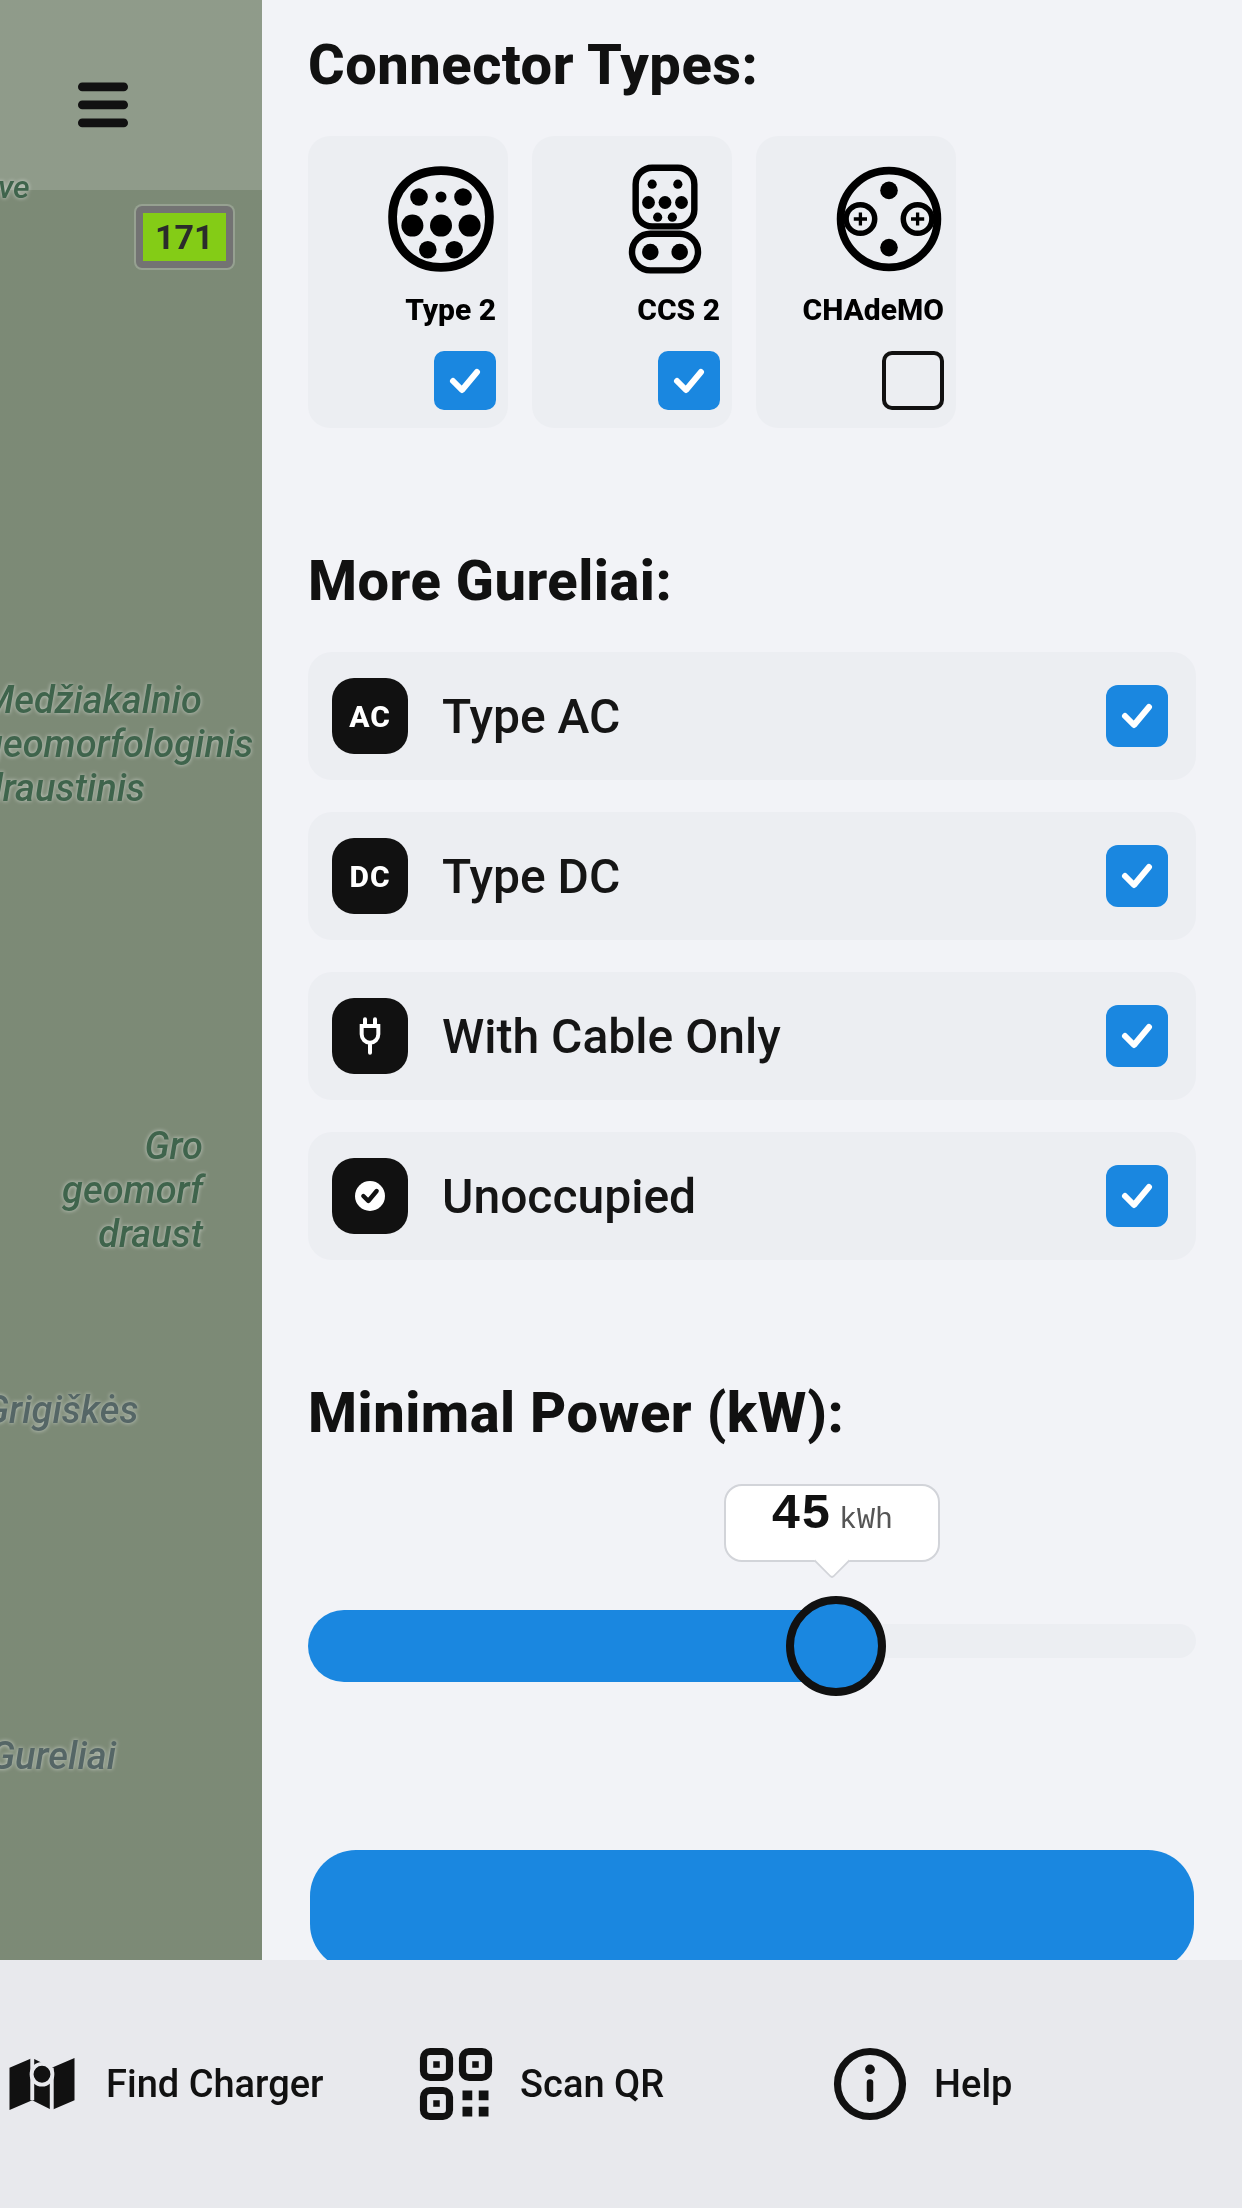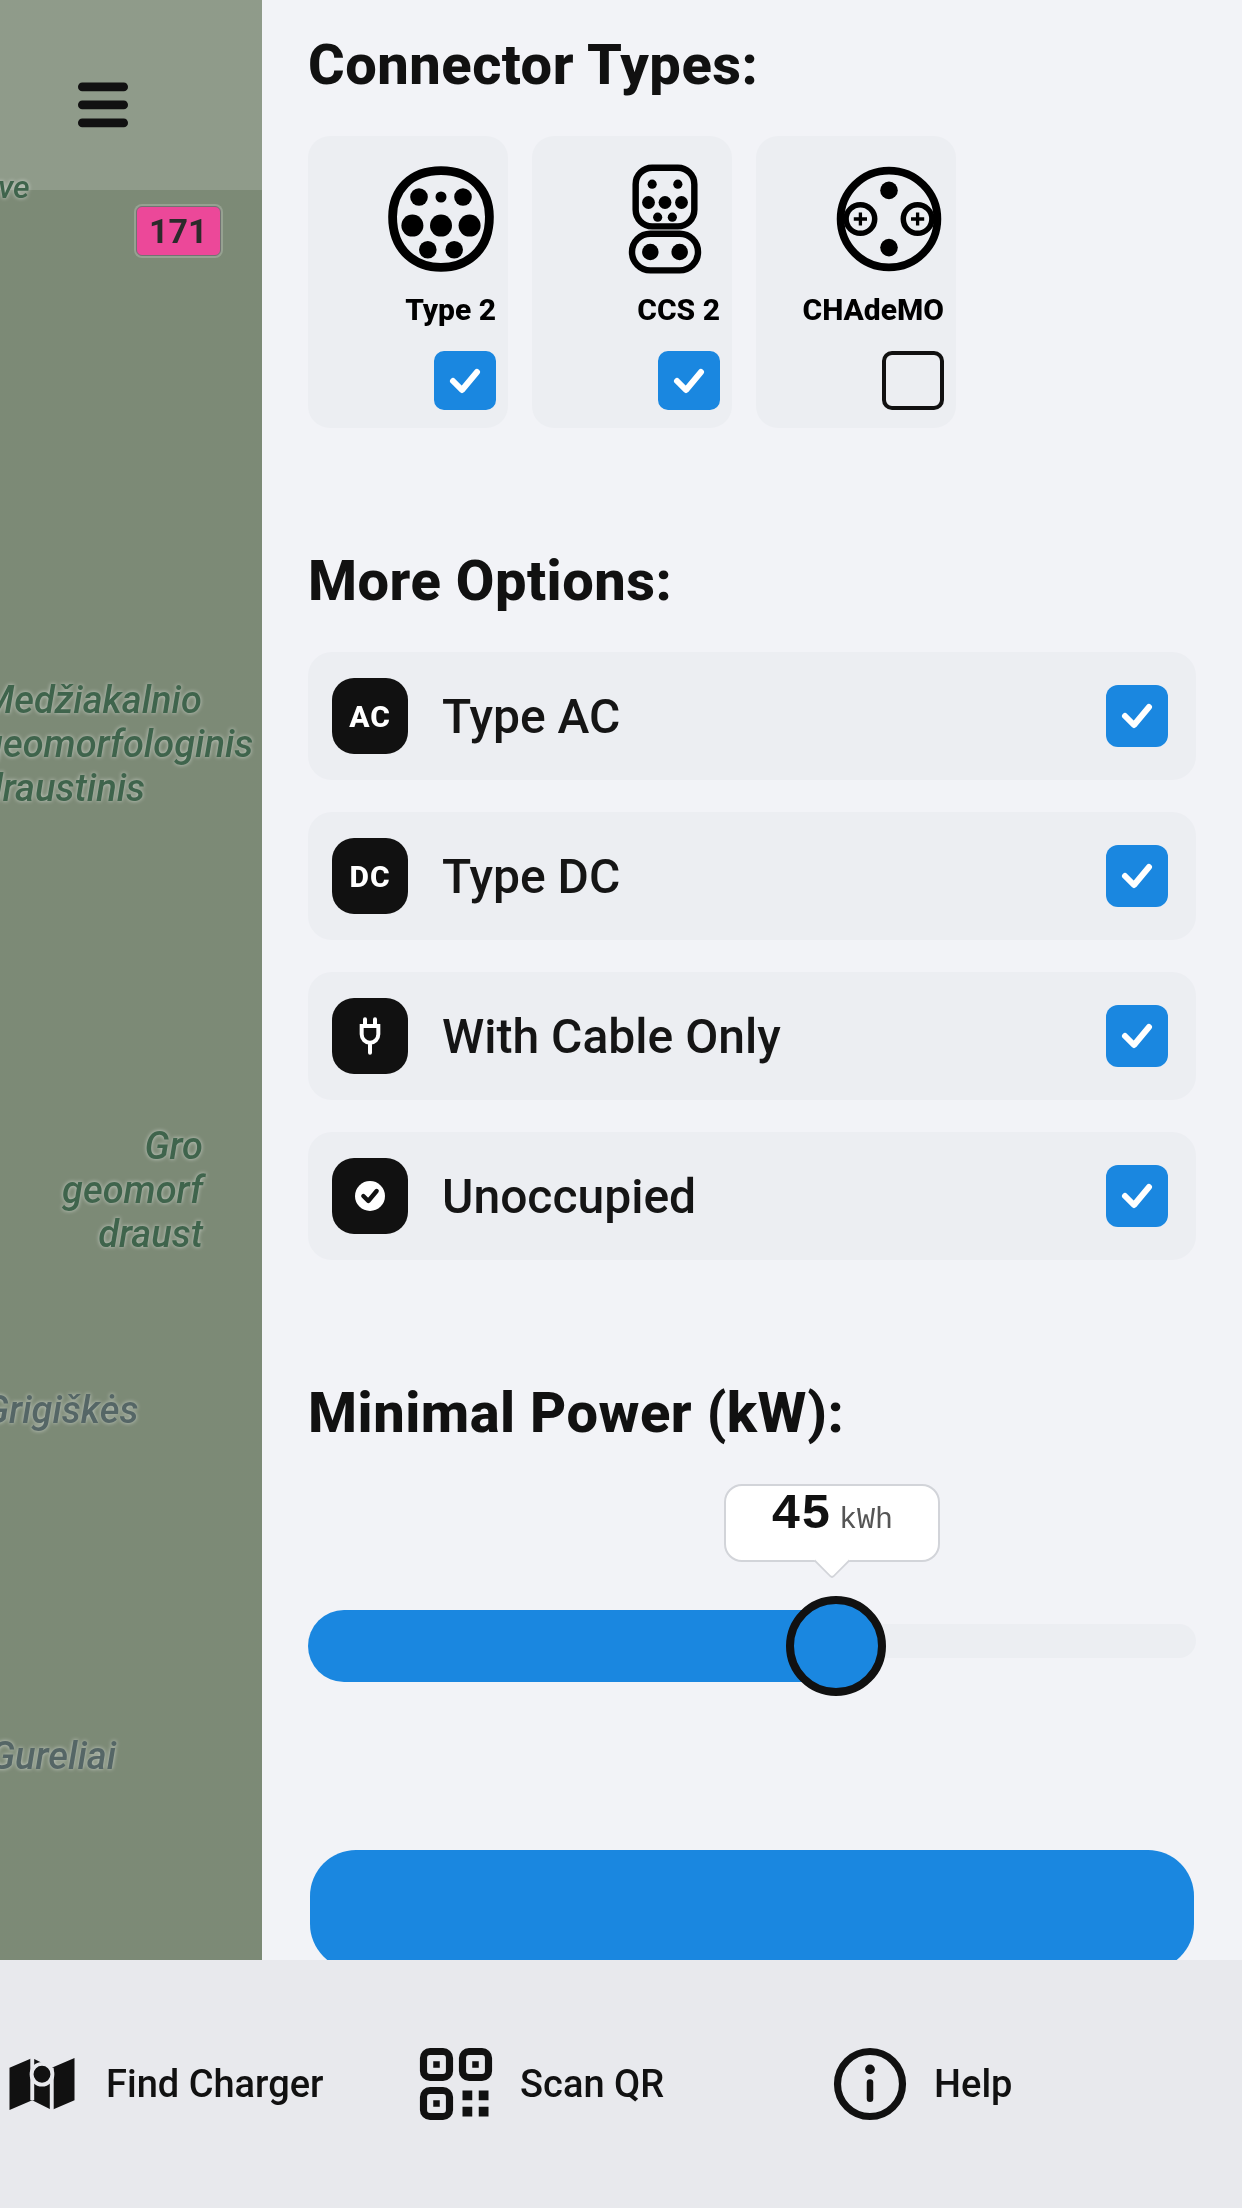--- a/index.html
+++ b/index.html
@@ -31,27 +31,27 @@
   }
   .map-label {
     position: absolute;
     color: #3f644c;
     font-style: italic;
     font-weight: 500;
     text-shadow: 0 0 4px rgba(255,255,255,0.6);
   }
   .road-badge {
     position: absolute;
-    background: #ec4899;
+    background: #84cc16;
     color: #2b2b2b;
     font-weight: 700;
     padding: 4px 12px;
     border-radius: 6px;
     font-size: 34px;
-    border: 1px solid #737373;
+    border: 7px solid #737373;
     box-shadow: 0 0 0 2px rgba(255,255,255,0.2);
   }
 
   
   .topbar {
     position: absolute;
     top: 0; left: 0;
     height: 190px;
     width: 100%;
     background: rgba(255,255,255,0.15);
@@ -351,21 +351,21 @@
           <circle cx="76" cy="50" r="13" fill="none" stroke="#000" stroke-width="5"></circle>
           <path d="M70 50 L82 50 M76 44 L76 56" stroke="#000" stroke-width="3"></path>
         </svg>
       </div>
       <div class="connector-name">CHAdeMO</div>
       <div class="chk"></div>
     </div>
 
   </div>
 
-  <div class="section-title">More Options:</div>
+  <div class="section-title">More Gureliai:</div>
 
   <div class="option-list">
 
     <div class="option-row">
       <div class="option-icon">AC</div>
       <div class="option-label">Type AC</div>
       <div class="option-chk">
         <svg viewBox="0 0 24 24">
             <path d="M4 12 L10 18 L20 6" fill="none" stroke="#fff" stroke-width="4" stroke-linecap="round" stroke-linejoin="round"></path>
           </svg>

